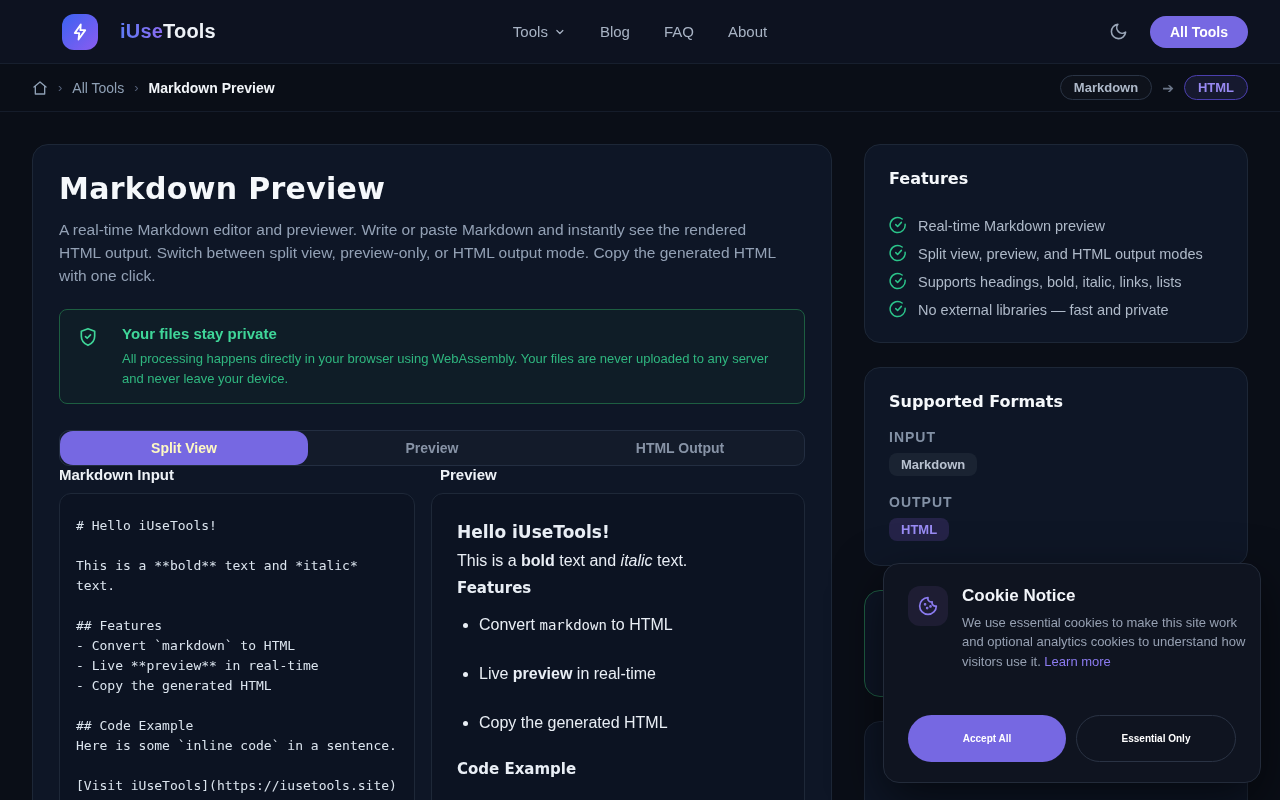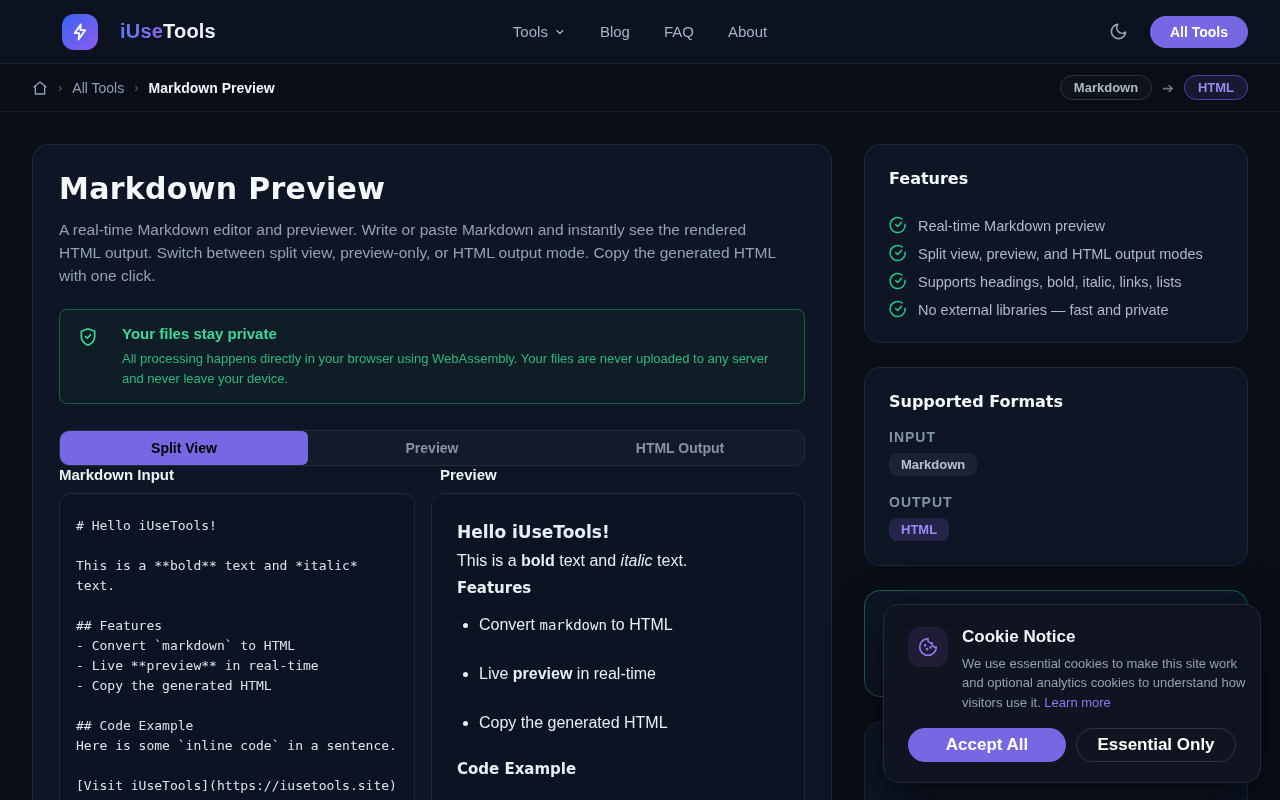--- a/index.html
+++ b/index.html
@@ -79,21 +79,21 @@
   .privacy-body { color:#2fb67f; font-size:13px; line-height:19.5px; margin-top:7px; max-width:680px; }
 
   .tabs {
     margin-top:26px; display:flex; background:#131b2a; border:1px solid #232e41;
     border-radius:10px; height:36px; overflow:hidden;
   }
   .tab {
     flex:1; border:none; background:transparent; color:#8793a6;
     font-size:14px; font-weight:bold; cursor:pointer; font-family:inherit;
   }
-  .tab.active { background:#7668e2; color:#000000; border-radius:6px; }
+  .tab.active { background:#7668e2; color:#fef9c3; border-radius:13px; }
 
   .panel-labels { display:flex; gap:16px; }
   .panel-labels div { flex:1; font-size:15px; font-weight:bold; color:#eef2f7; }
   .panels { display:flex; gap:16px; margin-top:10px; }
   .pane {
     flex:1; height:400px; background:#0c1322; border:1px solid #1e2838;
     border-radius:12px; overflow:hidden;
   }
   .md-input {
     padding:22px 16px; font-family:"DejaVu Sans Mono", monospace;
@@ -140,22 +140,22 @@
   .cookie-top { display:flex; gap:14px; }
   .cookie-icon-box {
     width:40px; height:40px; min-width:40px; border-radius:12px; background:#1e1d33;
     display:flex; align-items:center; justify-content:center;
   }
   .cookie-title { font-size:17px; font-weight:bold; color:#f2f5f9; }
   .cookie-body { margin-top:7px; font-size:13px; line-height:19.5px; color:#96a0b2; width:296px; }
   .cookie-link { color:#8b7bf0; cursor:pointer; }
   .cookie-actions { display:flex; gap:10px; margin-top:16px; }
   .cookie-btn {
-    flex:1; height:34px; border-radius:999px; font-size:17px; font-weight:bold;
-    cursor:pointer; font-family:inherit;
+    flex:1; height:47px; border-radius:999px; font-size:10px; font-weight:bold;
+    cursor:pointer; font-family:inherit;margin-top:28px;
   }
   .btn-accept { background:#7668e2; color:#fff; border:none; }
   .btn-essential { background:transparent; color:#ffffff; border:1px solid #2a3344; }
 </style>
 </head>
 <body>
 
 <header class="navbar">
   <div class="brand">
     <div class="logo-box">

